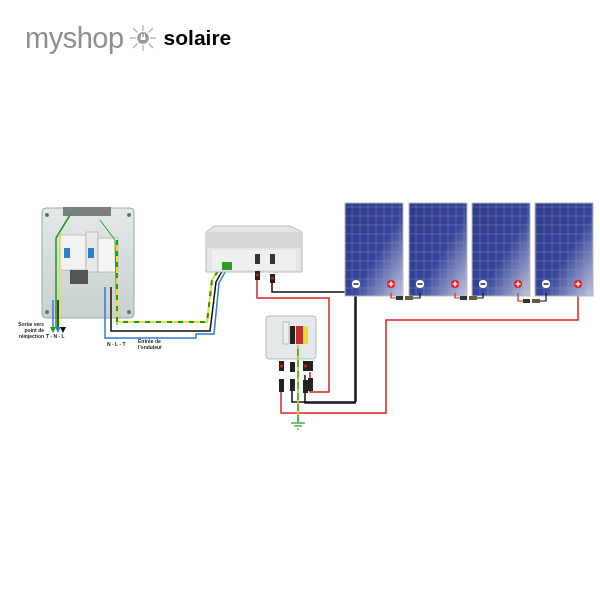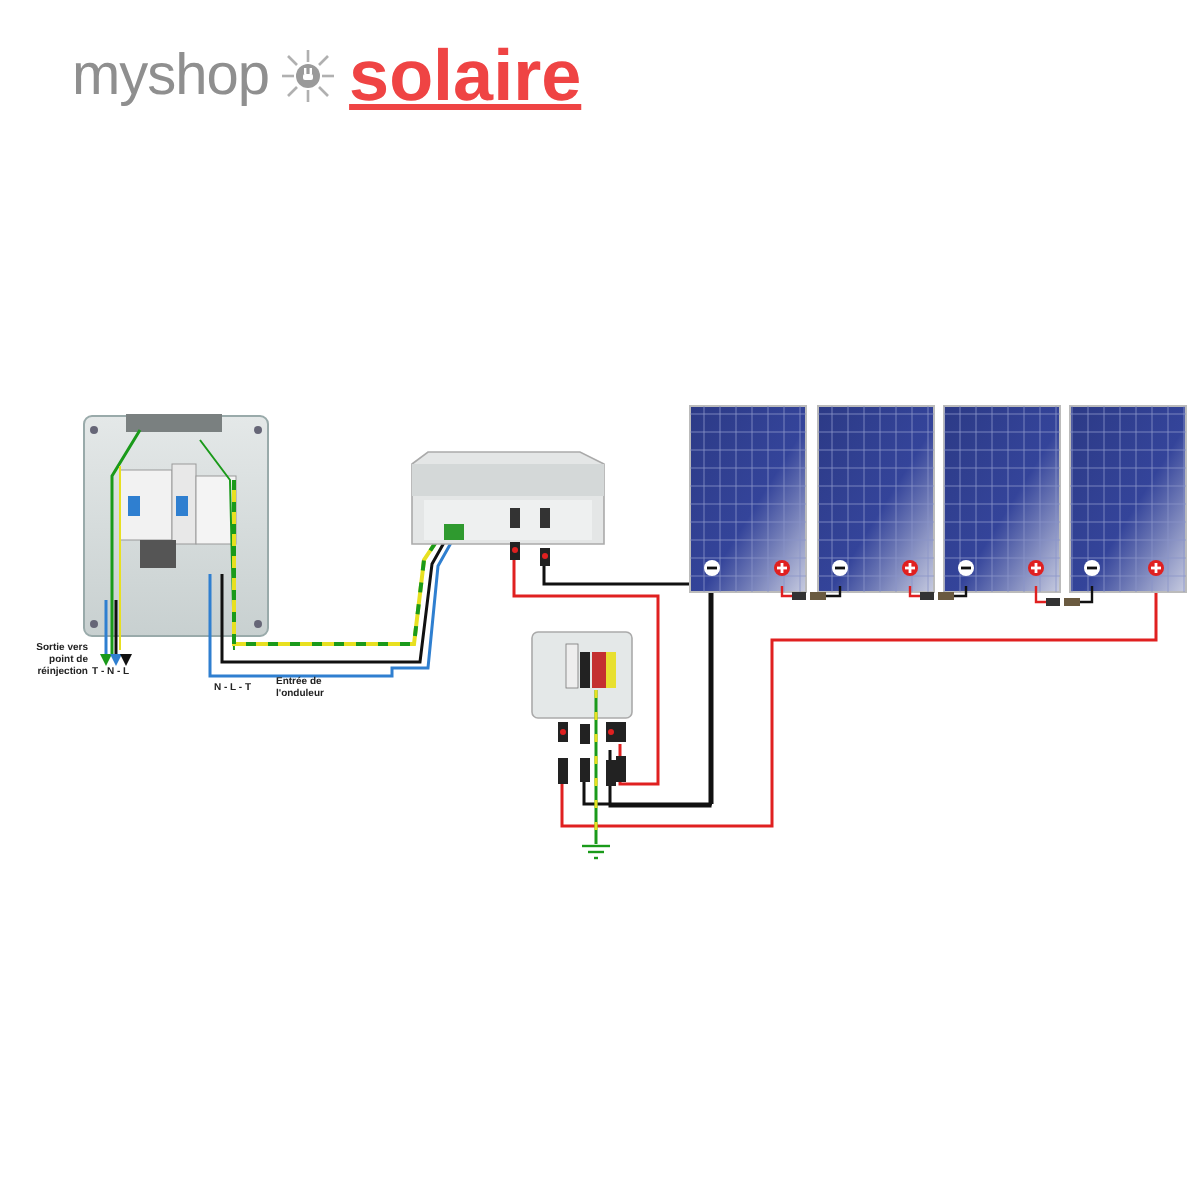--- a/index.html
+++ b/index.html
@@ -1,19 +1,19 @@
 <!DOCTYPE html>
 <html><head>
 <meta charset="utf-8">
 <style>
   html, body { margin:0; padding:0; background:#ffffff; }
   body { width:600px; height:600px; position:relative; overflow:hidden; font-family:"Liberation Sans", sans-serif; }
-  .logo { position:absolute; left:36px; top:18px; height:40px; display:flex; align-items:center; color:#8a8a8a; }
+  .logo { position:absolute; left:25px; top:18px; height:40px; display:flex; align-items:center; color:#8a8a8a; }
   .logo .my { font-size:29px; font-weight:400; letter-spacing:-0.5px; color:#8f8f8f; }
-  .logo .sol { font-size:36px; font-weight:700; color:#ef4444; margin-left:4px;text-decoration:underline; }
+  .logo .sol { font-size:21px; font-weight:700; color:#000000; margin-left:4px; }
   .logo svg { margin:0 2px 0 4px; }
   svg.diagram { position:absolute; left:0; top:0; }
   .lbl { position:absolute; font-size:5px; color:#222; line-height:6px; font-family:"Liberation Sans", sans-serif; }
 </style>
 </head>
 <body>
 
 <div class="logo">
   <span class="my">myshop</span>
   <svg width="30" height="30" viewBox="0 0 30 30">

